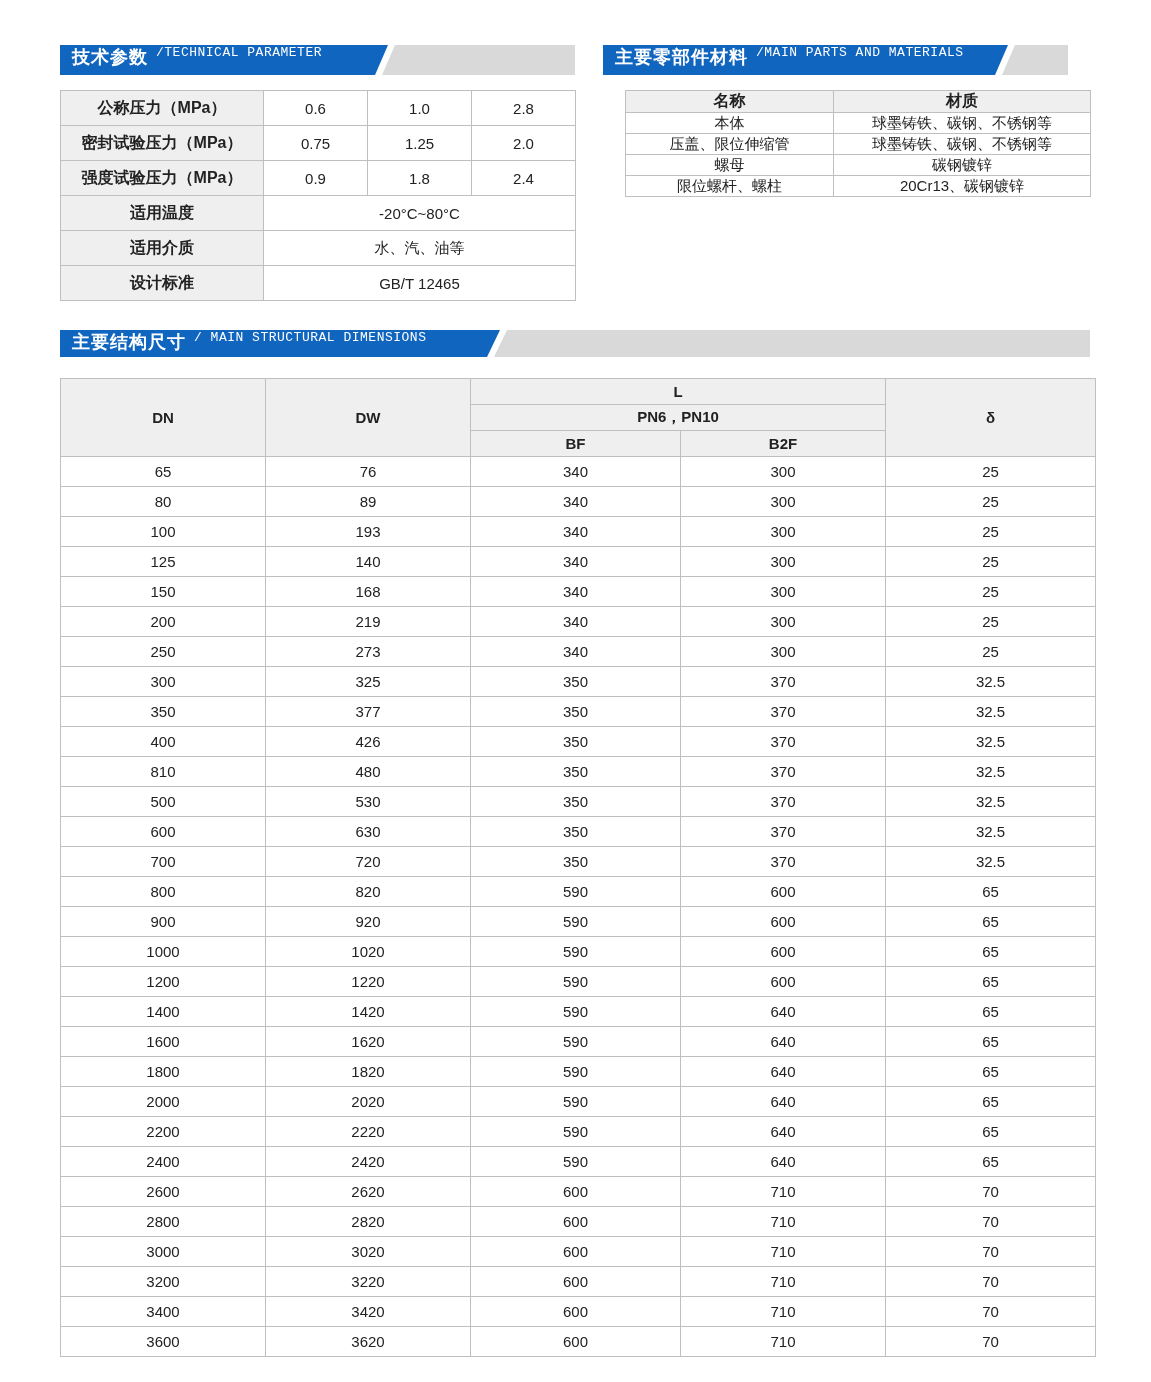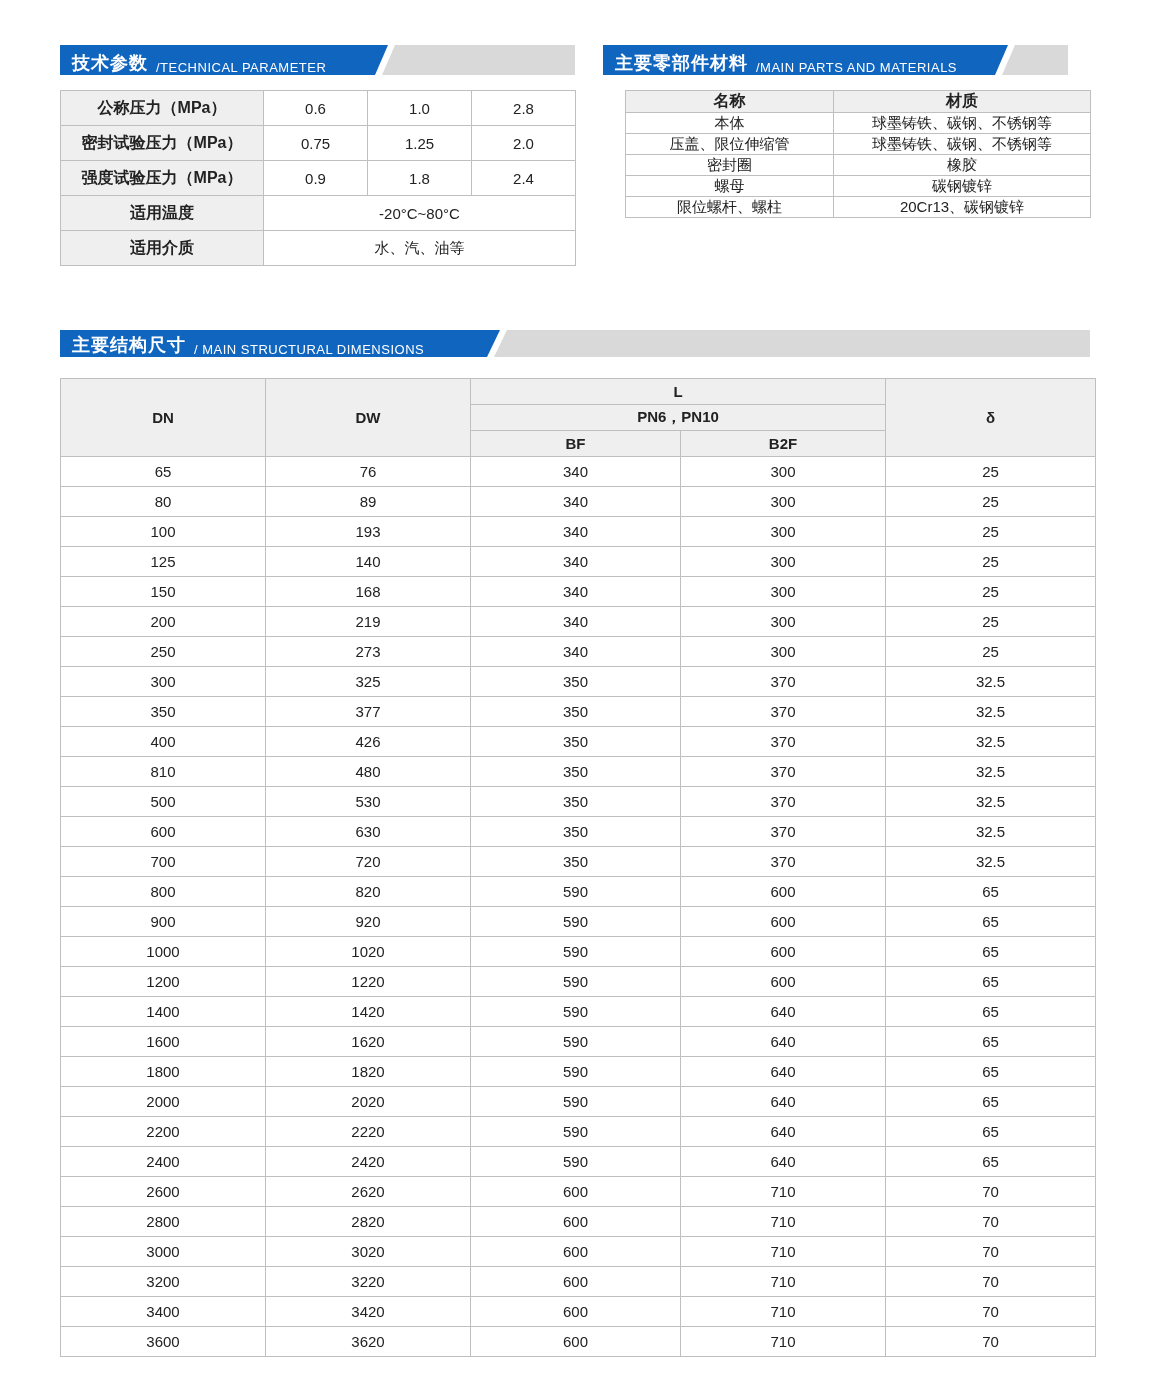--- a/index.html
+++ b/index.html
@@ -8,25 +8,25 @@
     position:relative; width:1151px; height:1382px; background:#ffffff;
     font-family:"Liberation Sans","DejaVu Sans",sans-serif; color:#222;
     overflow:hidden;
   }
 
   
   .hdr { position:absolute; height:30px; }
   .hdr-blue {
     position:absolute; left:0; top:0; height:100%; background:#1065bf;
     clip-path:polygon(0 0, 100% 0, calc(100% - 13px) 100%, 0 100%);
-    display:flex; align-items:flex-end; gap:8px; padding:0 26px 0 12px;
+    display:flex; align-items:flex-start; gap:8px; padding:0 26px 0 12px;
     color:#fff; white-space:nowrap;
   }
   .hdr-zh { font-size:18px; font-weight:bold; letter-spacing:1px; }
-  .hdr-en { font-size:13px; letter-spacing:0.5px; }
+  .hdr-en { font-size:13px; letter-spacing:0.5px;font-family:Liberation Mono, monospace; }
   .hdr-gray {
     position:absolute; top:0; height:100%; right:0; background:#d9d9d9;
     clip-path:polygon(13px 0, 100% 0, 100% 100%, 0 100%);
   }
 
   table { border-collapse:collapse; table-layout:fixed; background:#fff; }
   td {
     border:1px solid #bfbfbf; text-align:center; vertical-align:middle;
     overflow:hidden; white-space:nowrap; font-size:15px; color:#222;
   }
@@ -91,20 +91,24 @@
           <td>1.8</td>
           <td>2.4</td>
         </tr>
         <tr>
           <td class="lbl">适用温度</td>
           <td colspan="3">-20°C~80°C</td>
         </tr>
         <tr>
           <td class="lbl">适用介质</td>
           <td colspan="3">水、汽、油等</td>
+        </tr>
+        <tr>
+          <td class="lbl">设计标准</td>
+          <td colspan="3">GB/T 12465</td>
         </tr>
       </tbody>
   </table>
 
   <table id="tbl-materials">
     <colgroup>
       <col style="width:208px">
         <col style="width:257px">
     </colgroup>
     <thead>
@@ -114,24 +118,20 @@
       </tr>
     </thead>
     <tbody>
         <tr>
           <td>本体</td>
           <td>球墨铸铁、碳钢、不锈钢等</td>
         </tr>
         <tr>
           <td>压盖、限位伸缩管</td>
           <td>球墨铸铁、碳钢、不锈钢等</td>
-        </tr>
-        <tr>
-          <td>密封圈</td>
-          <td>橡胶</td>
         </tr>
         <tr>
           <td>螺母</td>
           <td>碳钢镀锌</td>
         </tr>
         <tr>
           <td>限位螺杆、螺柱</td>
           <td>20Cr13、碳钢镀锌</td>
         </tr>
       </tbody>

